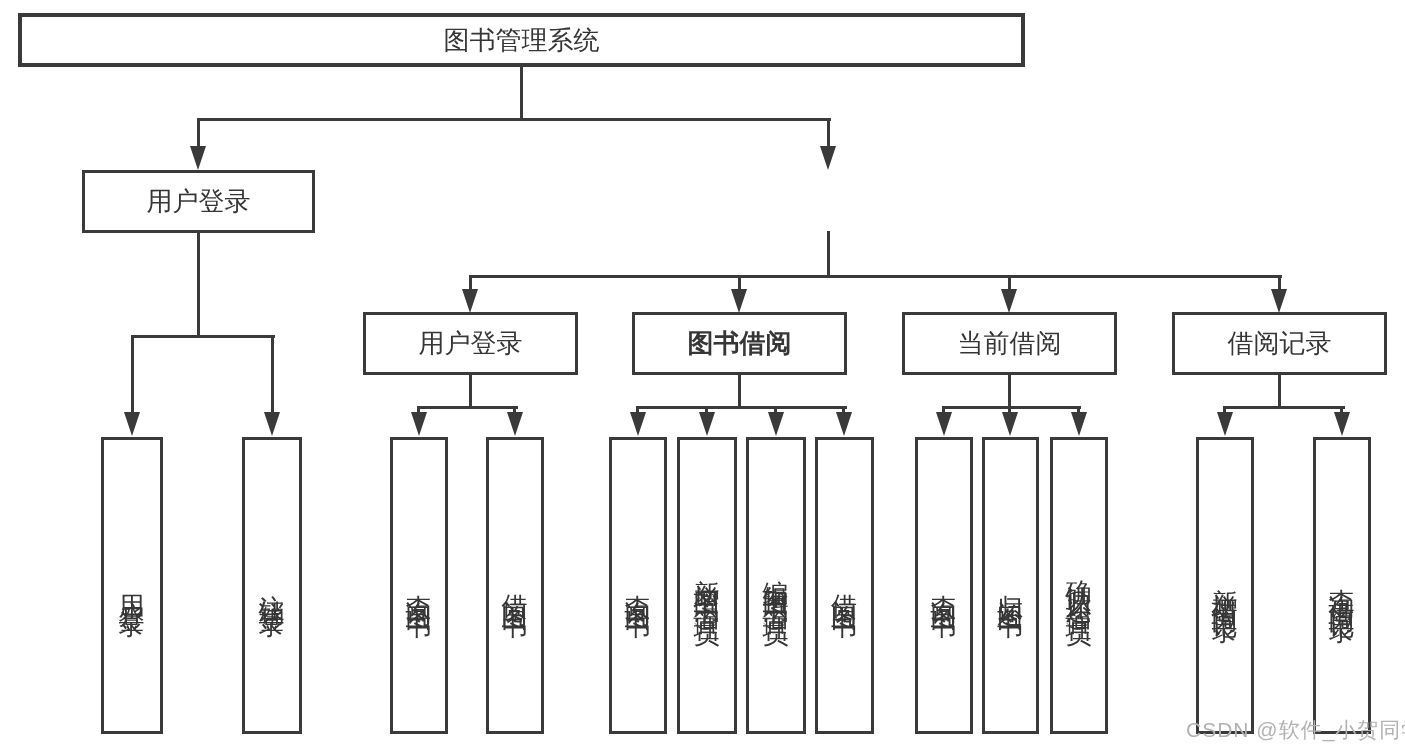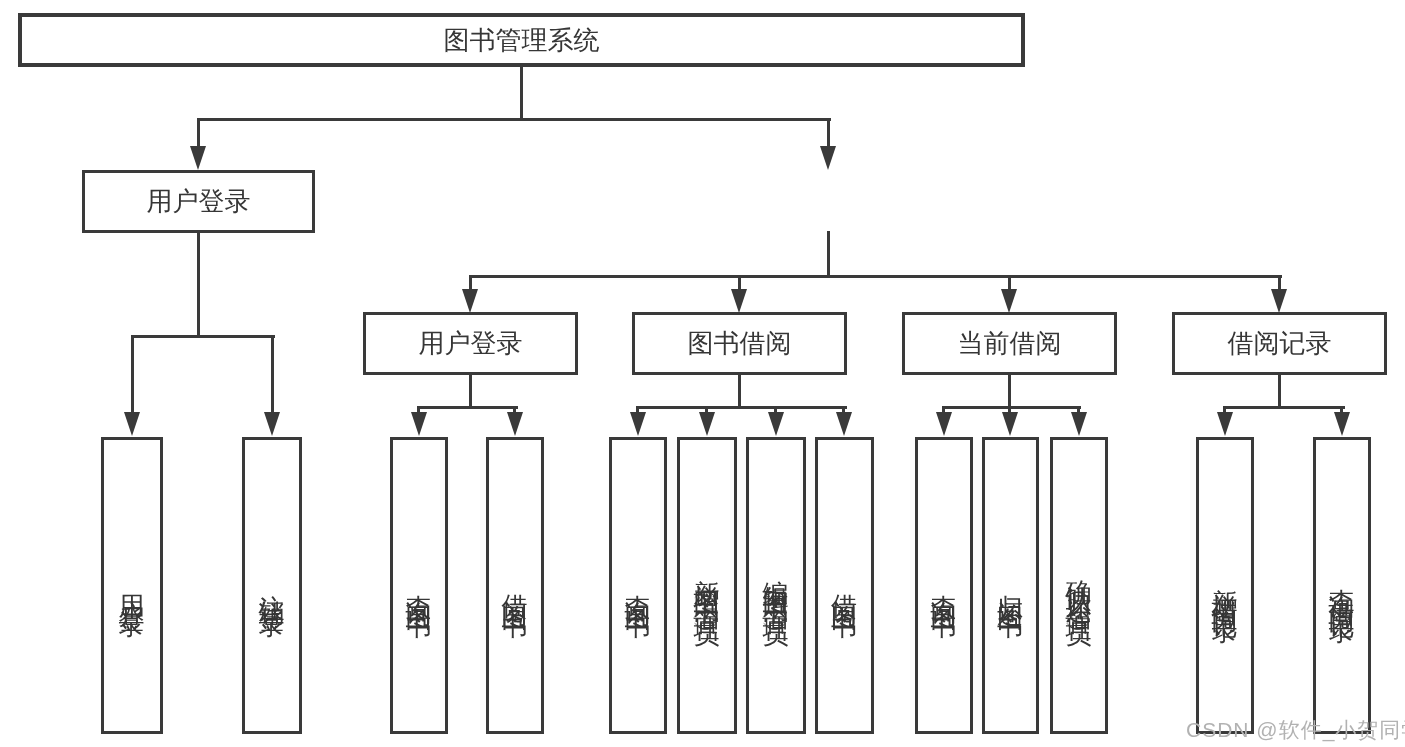--- a/index.html
+++ b/index.html
@@ -98,21 +98,21 @@
   <div class="line" style="left:738px; top:275px; width:3px; height:16px;"></div>
   <div class="arrow" style="left:731px; top:289px;"></div>
   <div class="line" style="left:1008px; top:275px; width:3px; height:16px;"></div>
   <div class="arrow" style="left:1001px; top:289px;"></div>
   <div class="line" style="left:1278px; top:275px; width:3px; height:16px;"></div>
   <div class="arrow" style="left:1271px; top:289px;"></div>
 
   <div class="box" style="left:363px; top:312px; width:215px; height:63px;">
     <span>用户登录</span>
   </div>
-  <div class="box" style="left:632px; top:312px; width:215px; height:63px;">
+  <div class="box" style="left:632px; top:312px; width:215px; height:63px;font-weight:bold;">
     <span>图书借阅</span>
   </div>
   <div class="box" style="left:1172px; top:312px; width:215px; height:63px;">
     <span>借阅记录</span>
   </div>
   <div class="box" style="left:902px; top:312px; width:215px; height:63px;">
     <span>当前借阅</span>
   </div>
 
   <div class="line" style="left:469px; top:373px; width:3px; height:36px;"></div>

